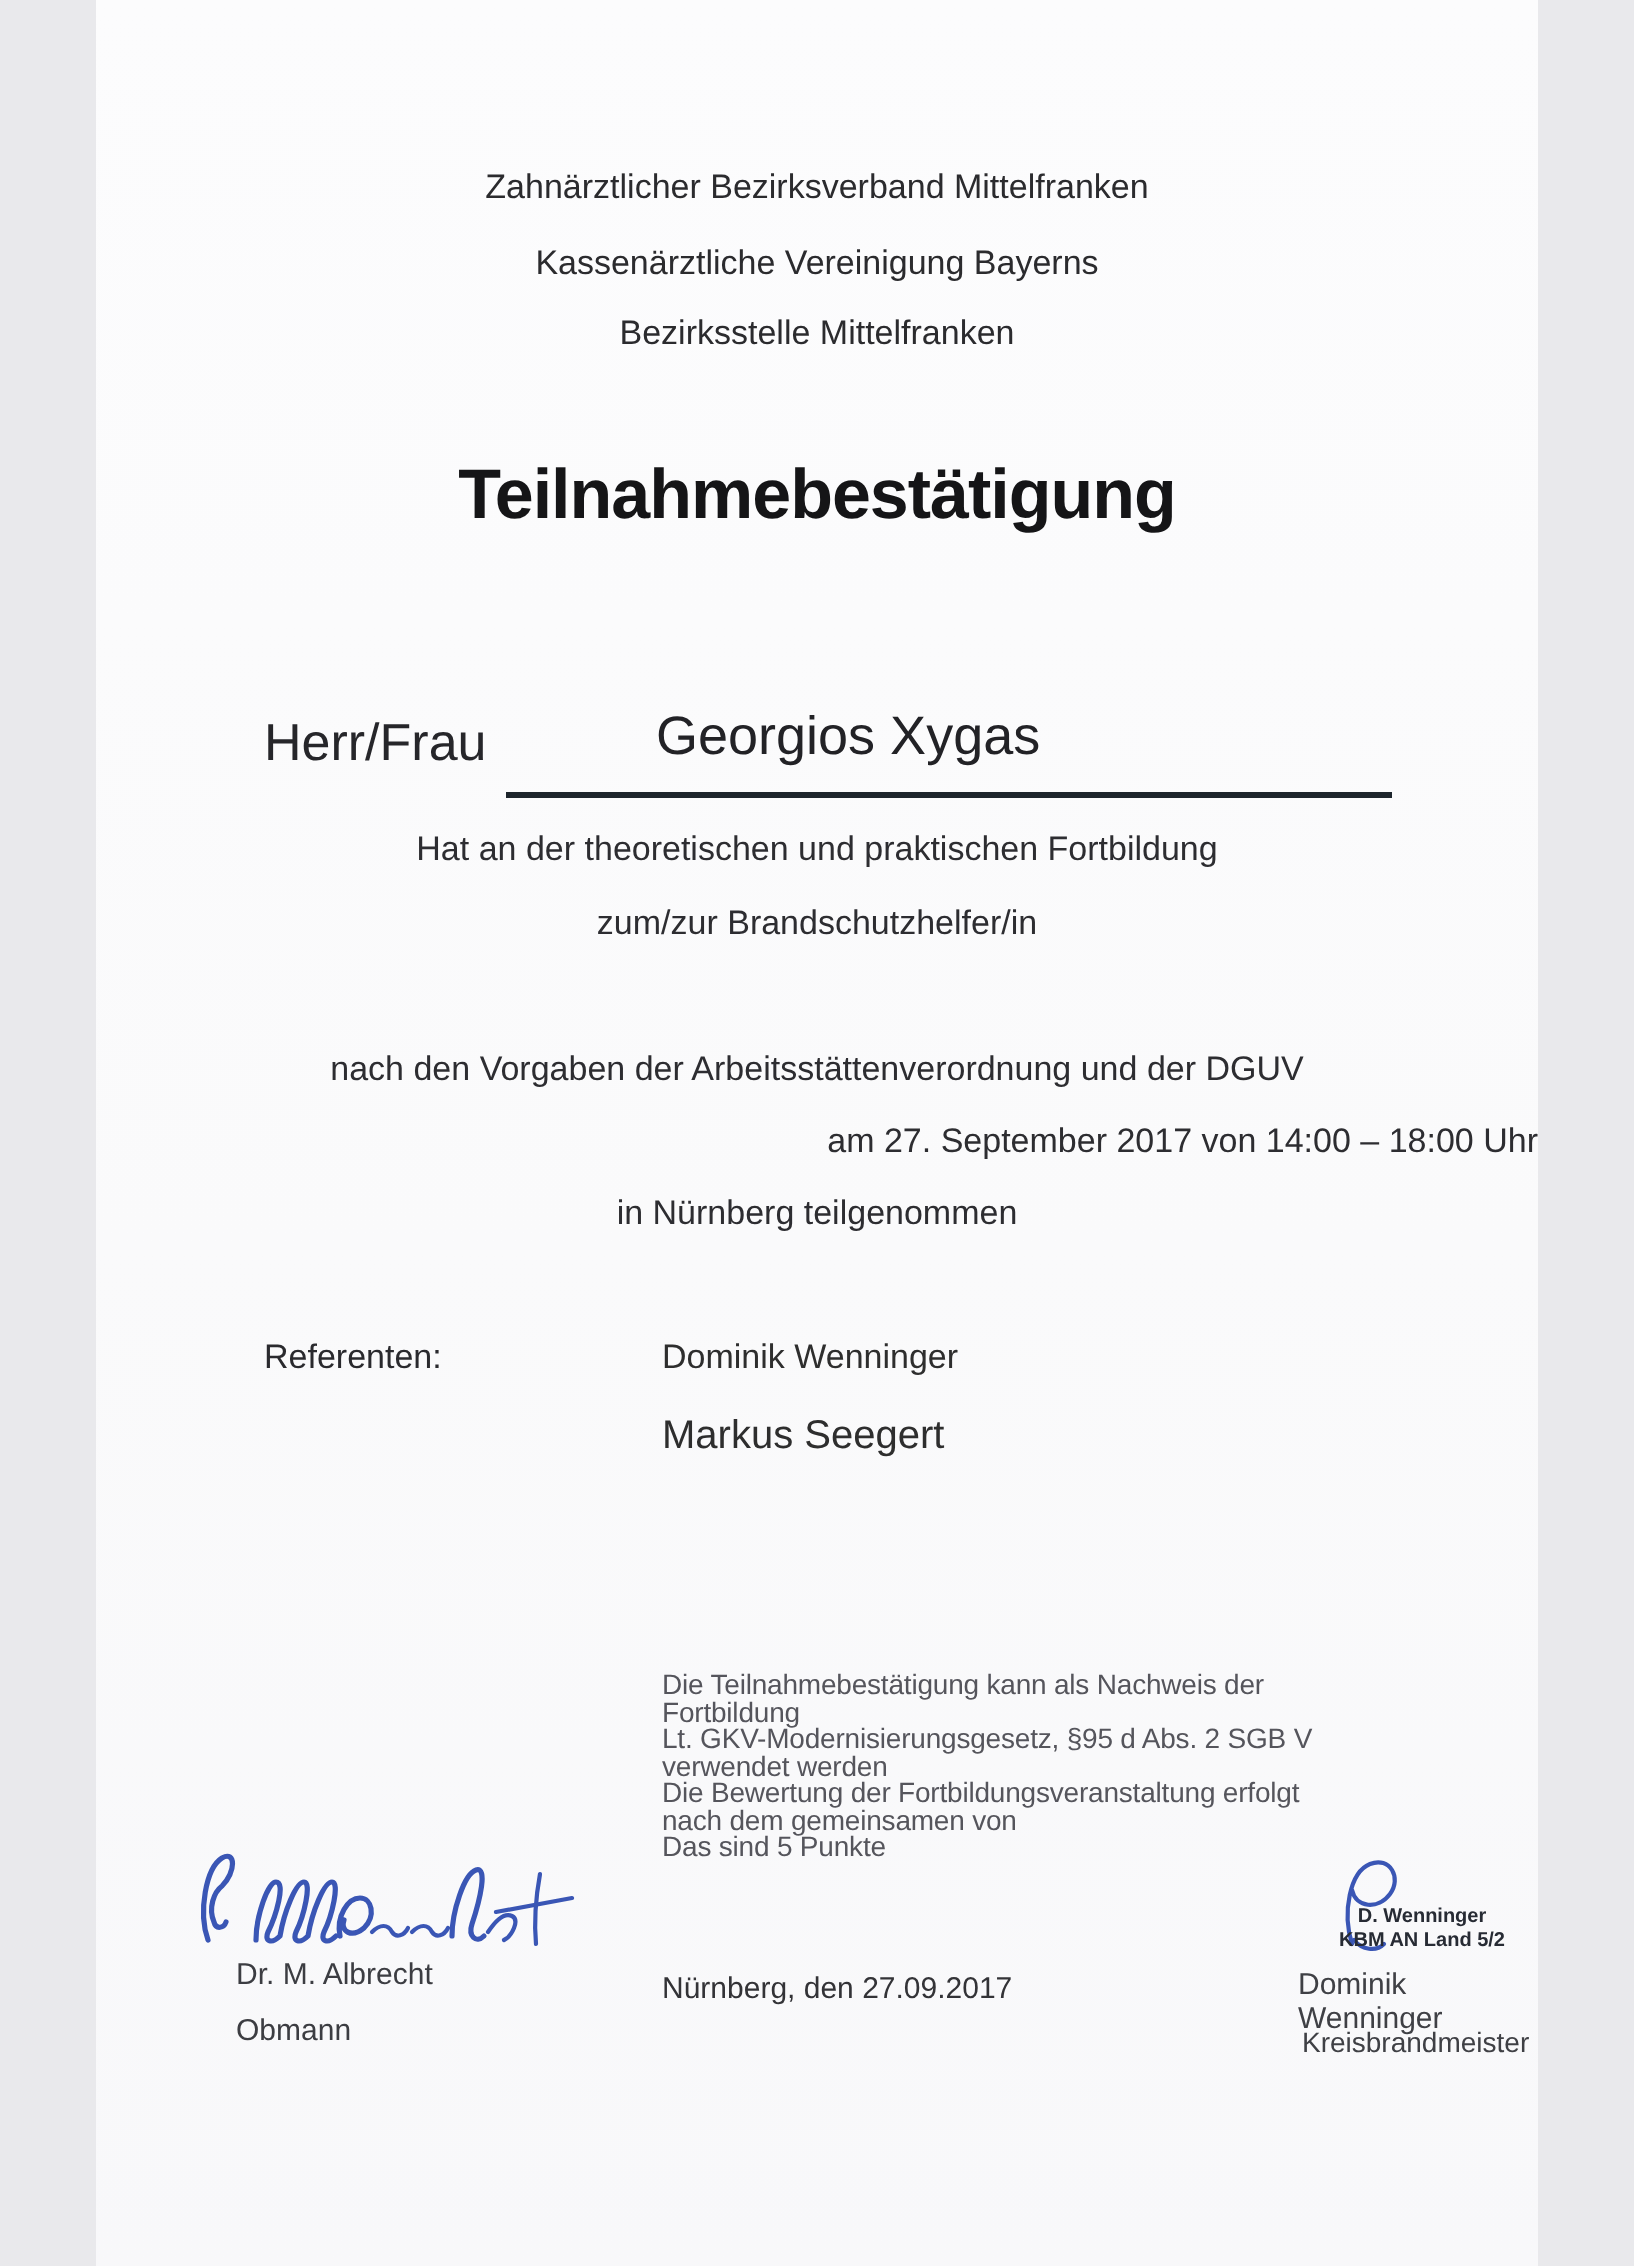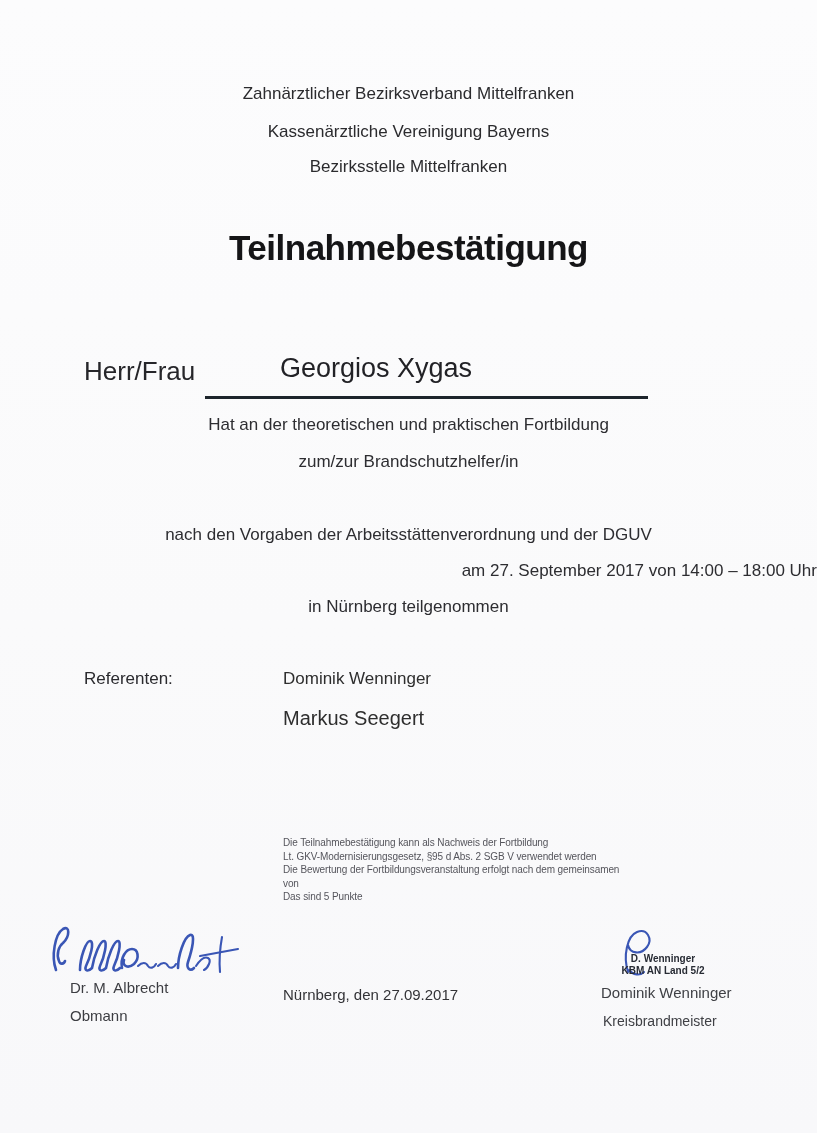--- a/index.html
+++ b/index.html
@@ -1,19 +1,19 @@
 <!DOCTYPE html>
 <html><head>
 <meta charset="utf-8">
 <style>
   * { margin: 0; padding: 0; box-sizing: border-box; }
   html, body { background: #e9e9ec; }
   .page {
     position: relative;
-    width: 817px;
+    width: 721px;
     height: 1133px;
     margin: 0 auto;
     background: linear-gradient(180deg, #fcfcfd 0%, #fafafb 55%, #f8f8fa 100%);
     font-family: "Liberation Sans", sans-serif;
     color: #2e2e2e;
     overflow: hidden;
   }
   .abs { position: absolute; }
   .centered { left: 0; right: 0; text-align: center; }
 
@@ -46,21 +46,21 @@
   .det-2 { top: 561px; text-align: right; }
   .det-3 { top: 597px; }
 
   .ref-label  { left: 84px;  top: 669px; font-size: 17px; color: #2a2a2e; }
   .ref-name-1 { left: 283px; top: 669px; font-size: 17px; }
   .ref-name-2 { left: 283px; top: 707px; font-size: 20px; }
   .ref-note   { left: 283px; top: 745px; font-size: 13px; color: #3a3a3e; }
 
   .fine-print {
     left: 283px; top: 836px; width: 340px;
-    font-size: 10px; line-height: 13.5px;
+    font-size: 14px; line-height: 13.5px;
     letter-spacing: -0.1px; color: #55555c;
   }
 
   .sig-left-svg  { left: 48px; top: 920px; }
   .sig-left-name { left: 70px; top: 979px;  font-size: 15px; color: #3c3d42; }
   .sig-left-role { left: 70px; top: 1007px; font-size: 15px; color: #3c3d42; }
 
   .place-date { left: 283px; top: 986px; font-size: 15px; color: #333337; }
 
   .stamp-scribble-svg { left: 616px; top: 926px; }

